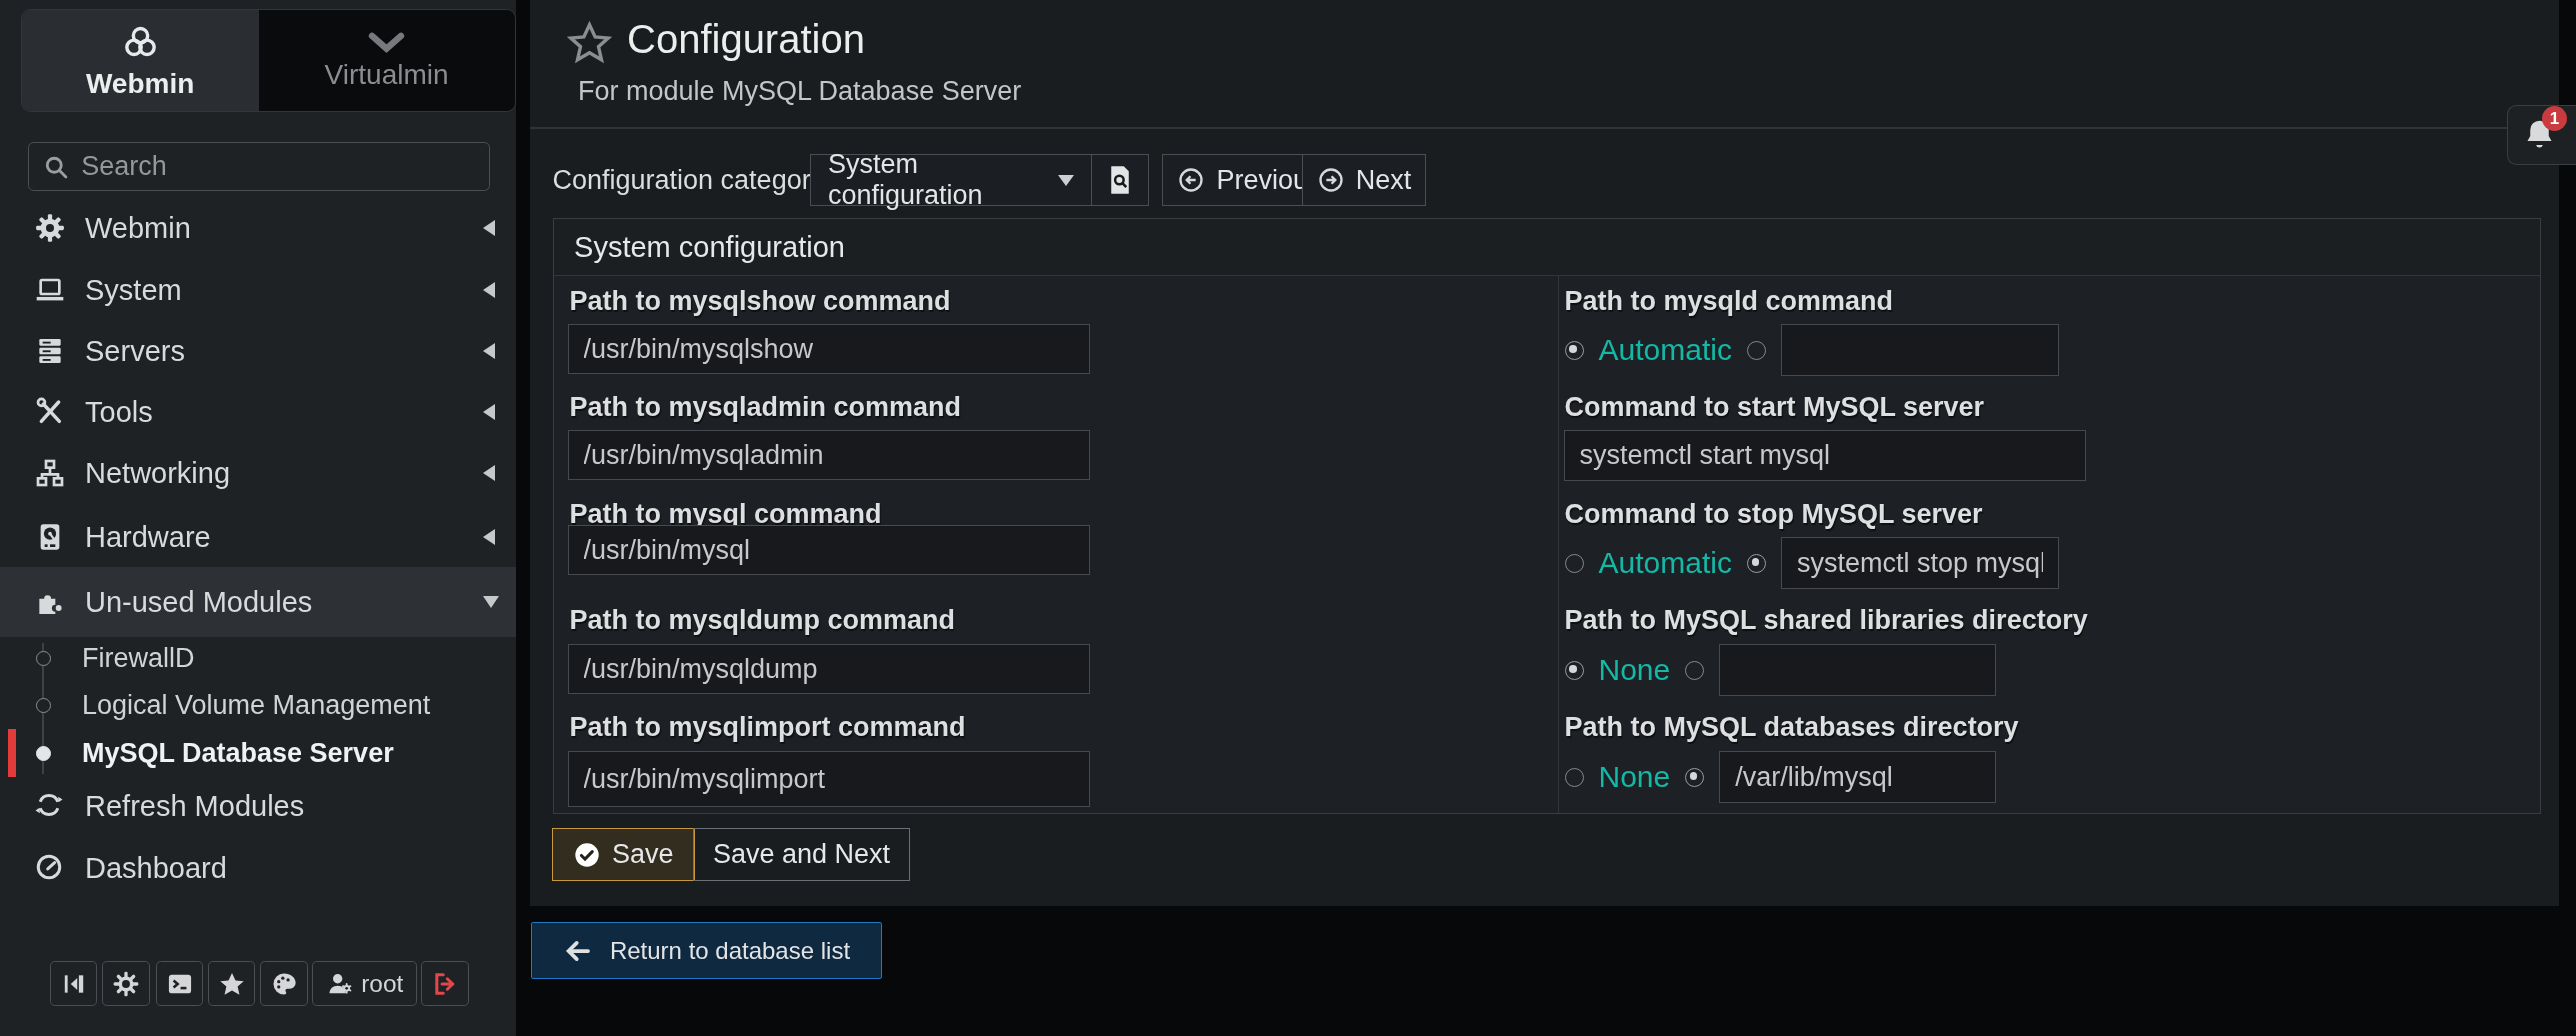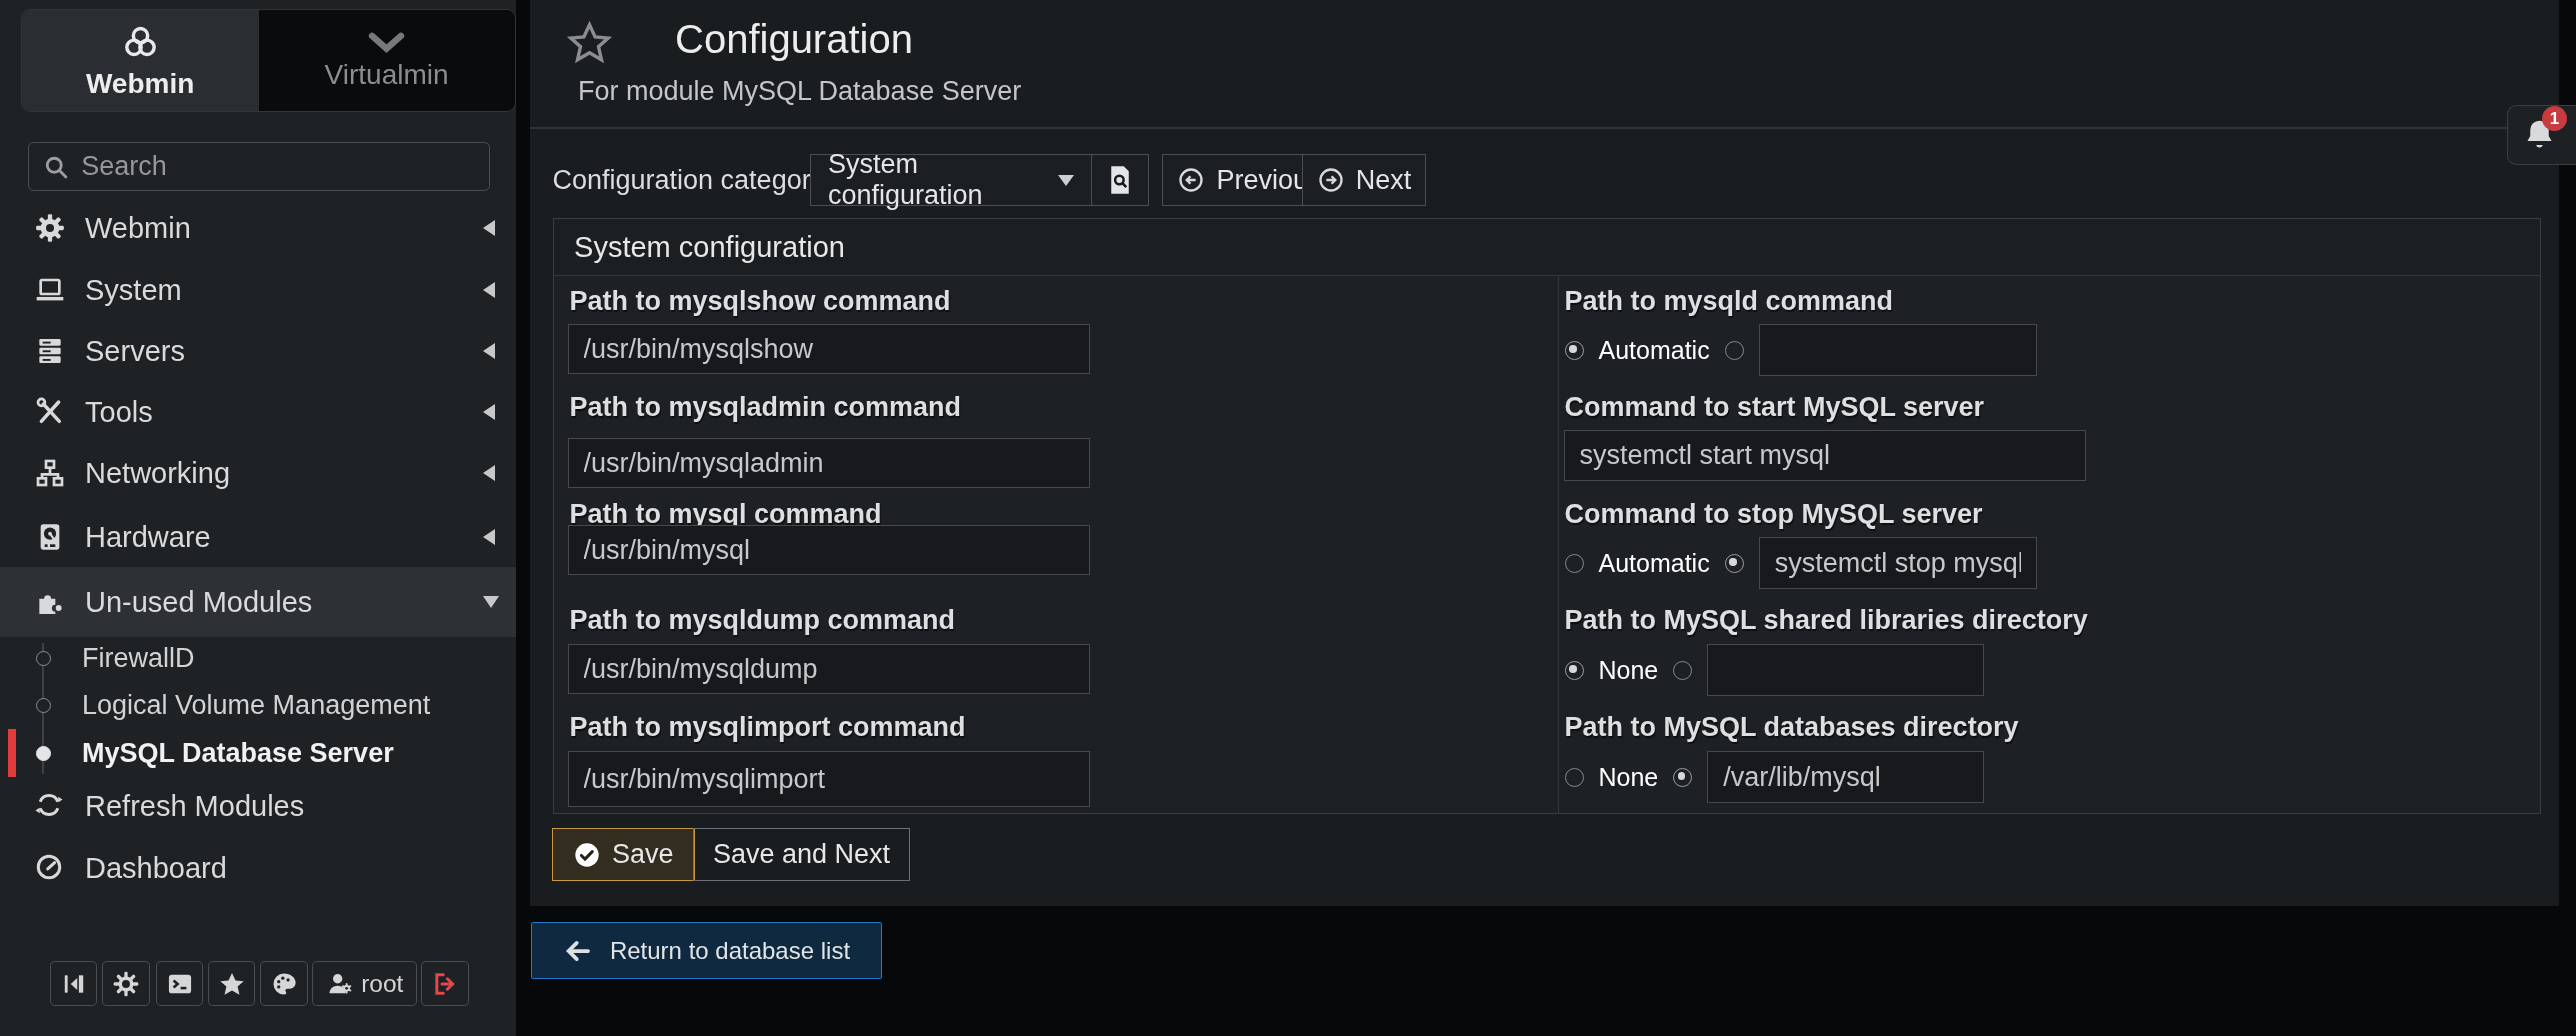--- a/index.html
+++ b/index.html
@@ -28,32 +28,32 @@
   .sub{position:absolute;left:0;width:516px;height:48px;display:flex;align-items:center;padding-left:82px;font-size:27px;color:#d2d3d5;cursor:pointer;}
   .sub .bullet{position:absolute;left:36px;width:15px;height:15px;border:1.9px solid #8c8e92;border-radius:50%;background:#1f2225;}
   .sub.cur{font-weight:bold;color:#f0f1f2;}
   .sub.cur .bullet{background:#e4e5e7;border-color:#e4e5e7;}
   .connector{position:absolute;left:42px;top:643px;width:1.9px;height:131px;background:#3e4145;}
   .redbar{position:absolute;left:7.5px;top:729px;width:8.4px;height:48px;background:#e13b3b;}
   .tbtn{position:absolute;top:961px;height:45px;border:1.9px solid #4b4e53;border-radius:4.7px;background:#1f2225;display:flex;align-items:center;justify-content:center;gap:7.5px;color:#d5d6d8;cursor:pointer;font-size:24.4px;}
 
   
   #content{position:absolute;left:530px;top:0;width:2029px;height:906px;background:#1a1d20;}
-  .pagetitle{position:absolute;left:97px;top:17px;font-size:40px;color:#eceded;margin-left:48px;}
+  .pagetitle{position:absolute;left:97px;top:17px;font-size:40px;color:#eceded;}
   .pagesub{position:absolute;left:48px;top:76px;font-size:27px;color:#c4c5c8;}
   .hdiv{position:absolute;left:0;top:127px;width:2029px;height:1.9px;background:#303338;}
   .catlabel{position:absolute;left:22.5px;top:165px;font-size:27px;color:#dcdde0;}
   .ctl{position:absolute;top:154px;height:52px;border:1.9px solid #4b4e53;background:#1b1e22;display:flex;align-items:center;color:#e4e5e6;font-size:27px;cursor:pointer;}
   .panel{position:absolute;left:22.5px;top:218px;width:1988px;height:596px;border:1.9px solid #3a3d42;background:#1d2024;}
   .phead{height:57px;border-bottom:1.9px solid #33363b;background:#1c1f22;display:flex;align-items:center;padding-left:20.6px;font-size:29px;color:#e7e8ea;}
   .coldiv{position:absolute;left:1004px;top:57px;bottom:0;width:1.9px;background:#33363b;}
   .flabel{position:absolute;font-size:27px;font-weight:bold;color:#dedfe1;text-shadow:0.9px 1.9px 0.9px rgba(0,0,0,.55);}
   .tinput{position:absolute;background:#17191c;border:1.9px solid #46494e;color:#c7c8cb;font-size:27px;padding:0 15px;font-family:inherit;outline:none;}
   .rrow{position:absolute;left:1011px;height:52px;display:flex;align-items:center;gap:15px;}
-  .rrow .rlab{font-size:25px;color:#ffffff;}
+  .rrow .rlab{font-size:30px;color:#14b8a6;}
   .rrow input{position:static;height:52px;}
   .radio{width:19px;height:19px;border-radius:50%;border:1.9px solid #85888d;position:relative;flex:none;cursor:pointer;}
   .radio.checked{border-color:#9a9da1;}
   .radio.checked::after{content:"";position:absolute;left:3.7px;top:3.7px;width:7.5px;height:7.5px;border-radius:50%;background:#d6d7d9;}
   .btn{display:flex;align-items:center;justify-content:center;gap:11.2px;font-size:27px;color:#e6e7e9;cursor:pointer;}
   #savebtn{position:absolute;left:21.6px;top:828px;width:143px;height:53px;border:1.9px solid #c9993d;background:#322d1e;}
   #savenext{position:absolute;left:163px;top:828px;width:217px;height:53px;border:1.9px solid #6d7076;background:transparent;}
   #returnbtn{position:absolute;left:531px;top:922px;width:351px;height:57px;border:1.9px solid #2079c7;background:#0e2940;border-radius:1.9px;display:flex;align-items:center;justify-content:center;gap:17px;font-size:24px;color:#e3e4e6;cursor:pointer;}
   #belltab{position:absolute;left:2507px;top:105px;width:69px;height:60px;background:#1e2124;border:1.9px solid #3a3d42;border-right:none;border-radius:9.4px 0 0 9.4px;cursor:pointer;}
   #bellbadge{position:absolute;left:2542px;top:106px;width:25px;height:25px;border-radius:50%;background:#c83c40;color:#fff;font-size:17px;font-weight:bold;display:flex;align-items:center;justify-content:center;}
@@ -350,21 +350,21 @@
   </div>
 
   <div class="panel">
     <div class="phead">System configuration</div>
     <div class="coldiv"></div>
 
     <div class="flabel" style="left:16px;top:67px">Path to mysqlshow command</div>
     <input class="tinput" style="left: 14px; top: 105px; width: 522px; height: 50px;" value="/usr/bin/mysqlshow">
 
     <div class="flabel" style="left:16px;top:173px">Path to mysqladmin command</div>
-    <input class="tinput" style="left: 14px; top: 211px; width: 522px; height: 50px; margin-top: 8px;" value="/usr/bin/mysqladmin">
+    <input class="tinput" style="left: 14px; top: 211px; width: 522px; height: 50px;" value="/usr/bin/mysqladmin">
 
     <div class="flabel" style="left:16px;top:280px">Path to mysql command</div>
     <input class="tinput" style="left: 14px; top: 306px; width: 522px; height: 50px;" value="/usr/bin/mysql">
 
     <div class="flabel" style="left:16px;top:386px">Path to mysqldump command</div>
     <input class="tinput" style="left: 14px; top: 425px; width: 522px; height: 50px;" value="/usr/bin/mysqldump">
 
     <div class="flabel" style="left:16px;top:493px">Path to mysqlimport command</div>
     <input class="tinput" style="left: 14px; top: 532px; width: 522px; height: 56px;" value="/usr/bin/mysqlimport">
 

